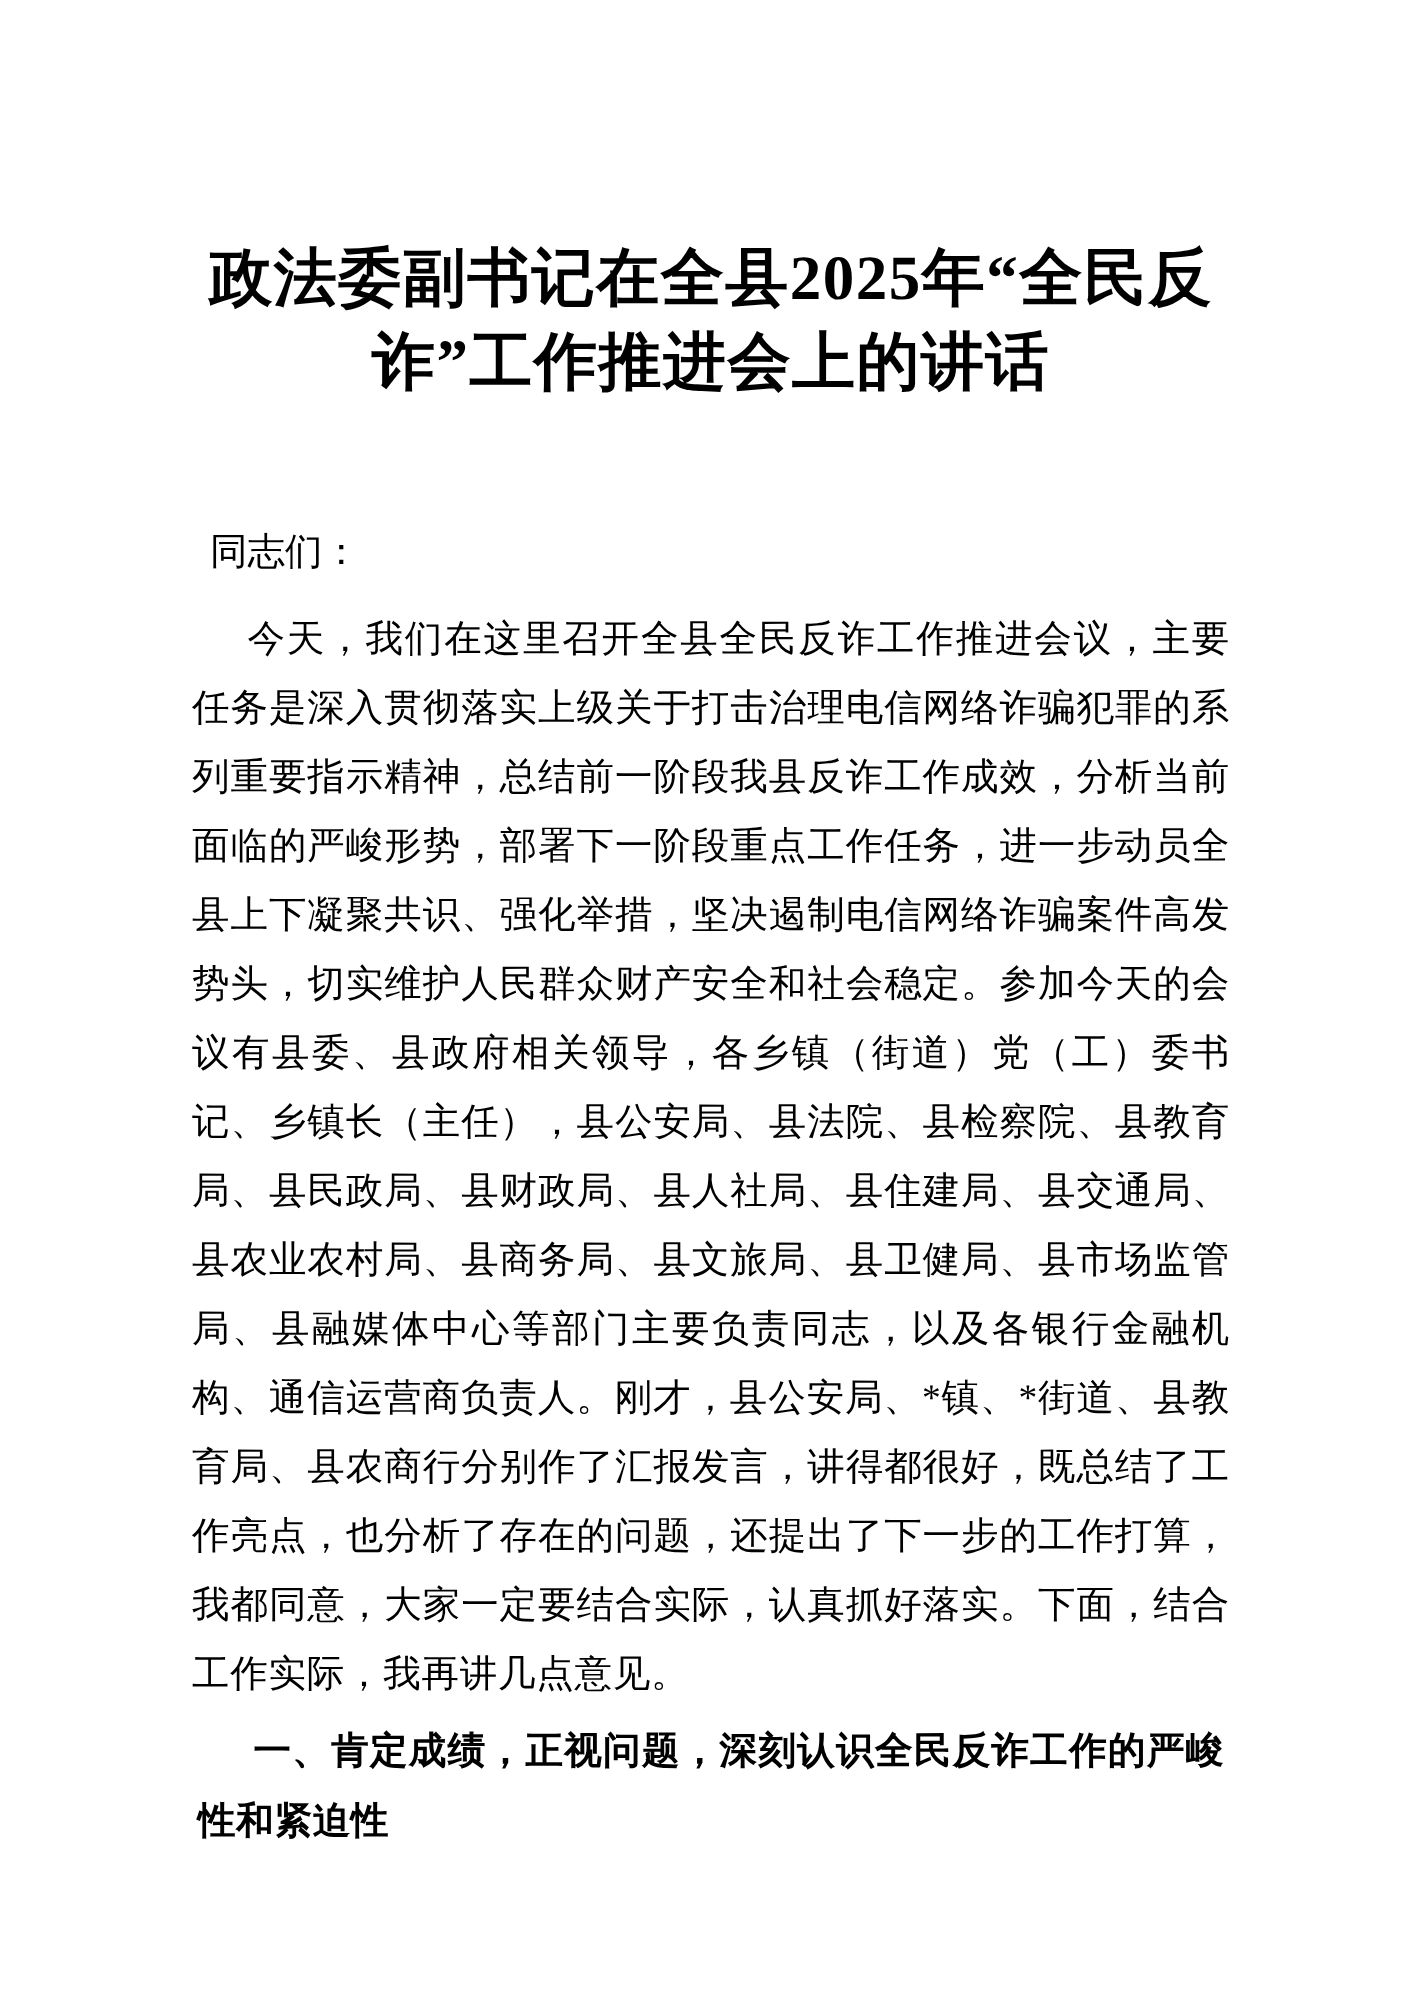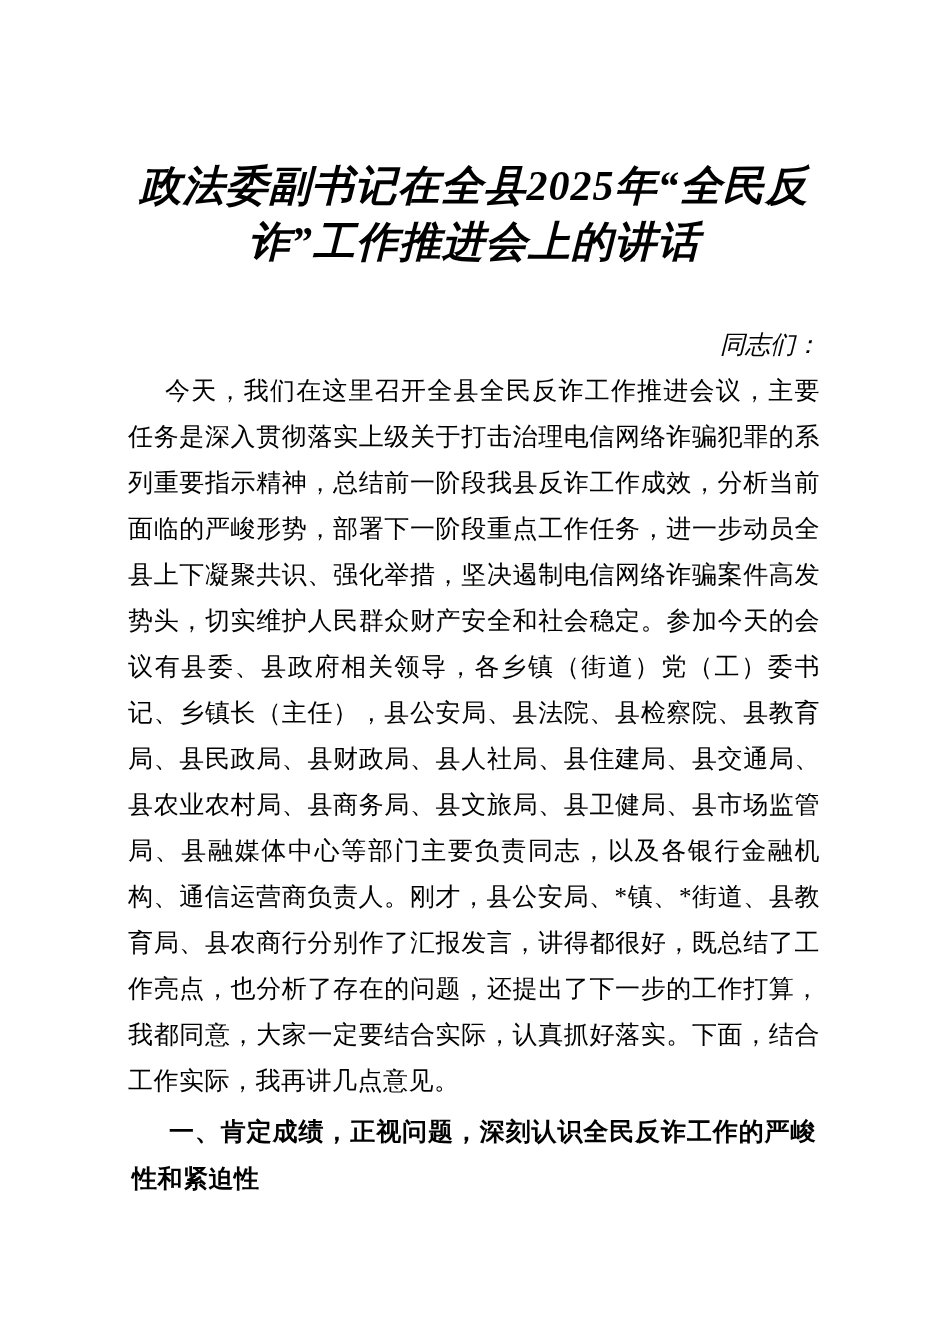--- a/index.html
+++ b/index.html
@@ -17,34 +17,32 @@
       color: #000000;
       overflow: hidden;
     }
     .doc-title {
       font-family: "Liberation Serif", "DejaVu Serif", serif;
       font-weight: 700;
       font-size: 42px;
       line-height: 56px;
       text-align: center;
       letter-spacing: 1px;
-      margin: 0 auto 52px auto;
+      margin: 0 auto 76px auto;
       max-width: 695px;
-      font-style: italic;
     }
     .doc-body {
       font-family: "Liberation Serif", "DejaVu Serif", serif;
       font-size: 25px;
       line-height: 46px;
       color: #000000;
     }
     .salutation {
-      margin: 0;
-      text-align: right;
-      font-style: italic;
+      margin: 12px;
+      text-align: left;
     }
     .body-para {
       margin: 0;
       text-align: justify;
       text-justify: inter-character;
       text-indent: 37px;
       letter-spacing: 0.5px;
     }
     .section-heading {
       font-family: "Liberation Sans", "DejaVu Sans", sans-serif;

